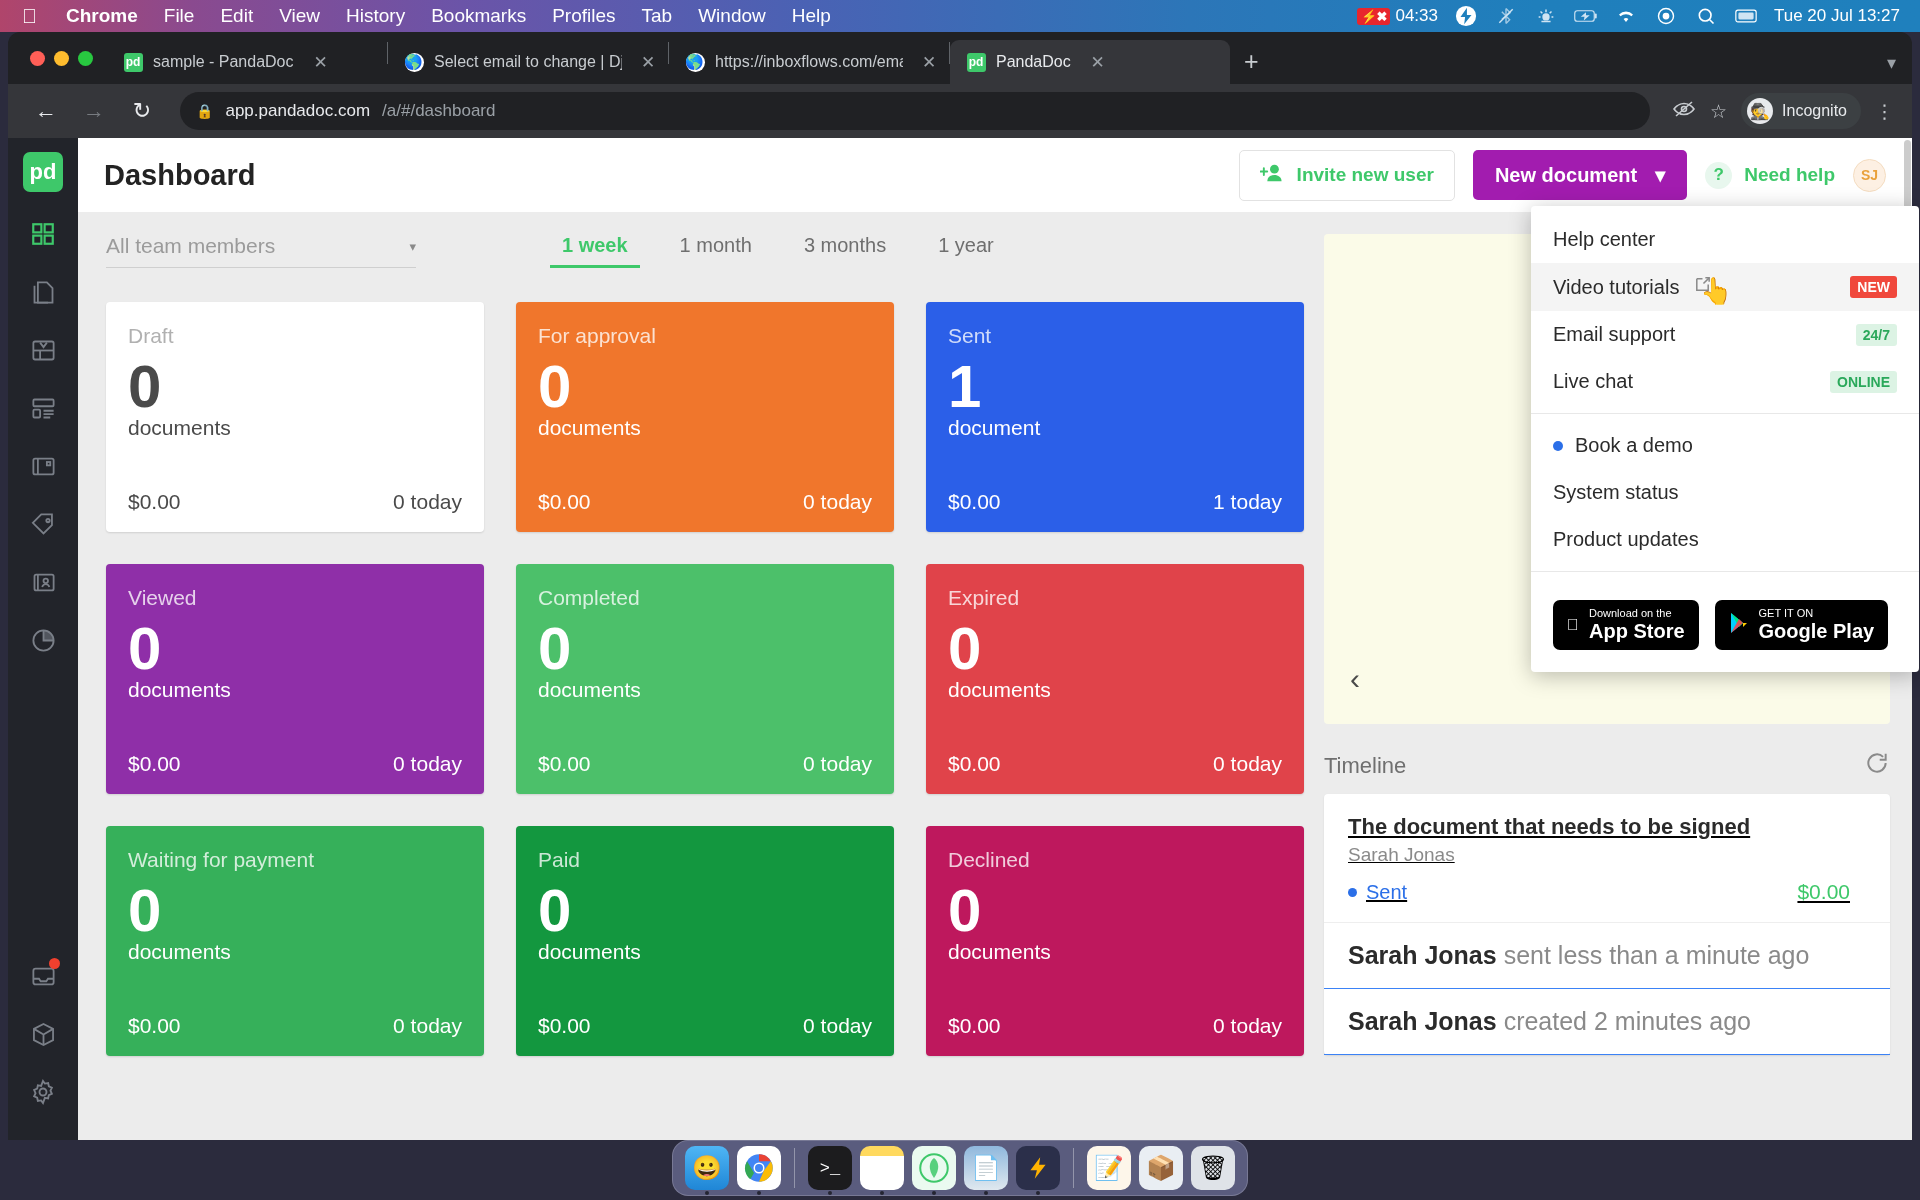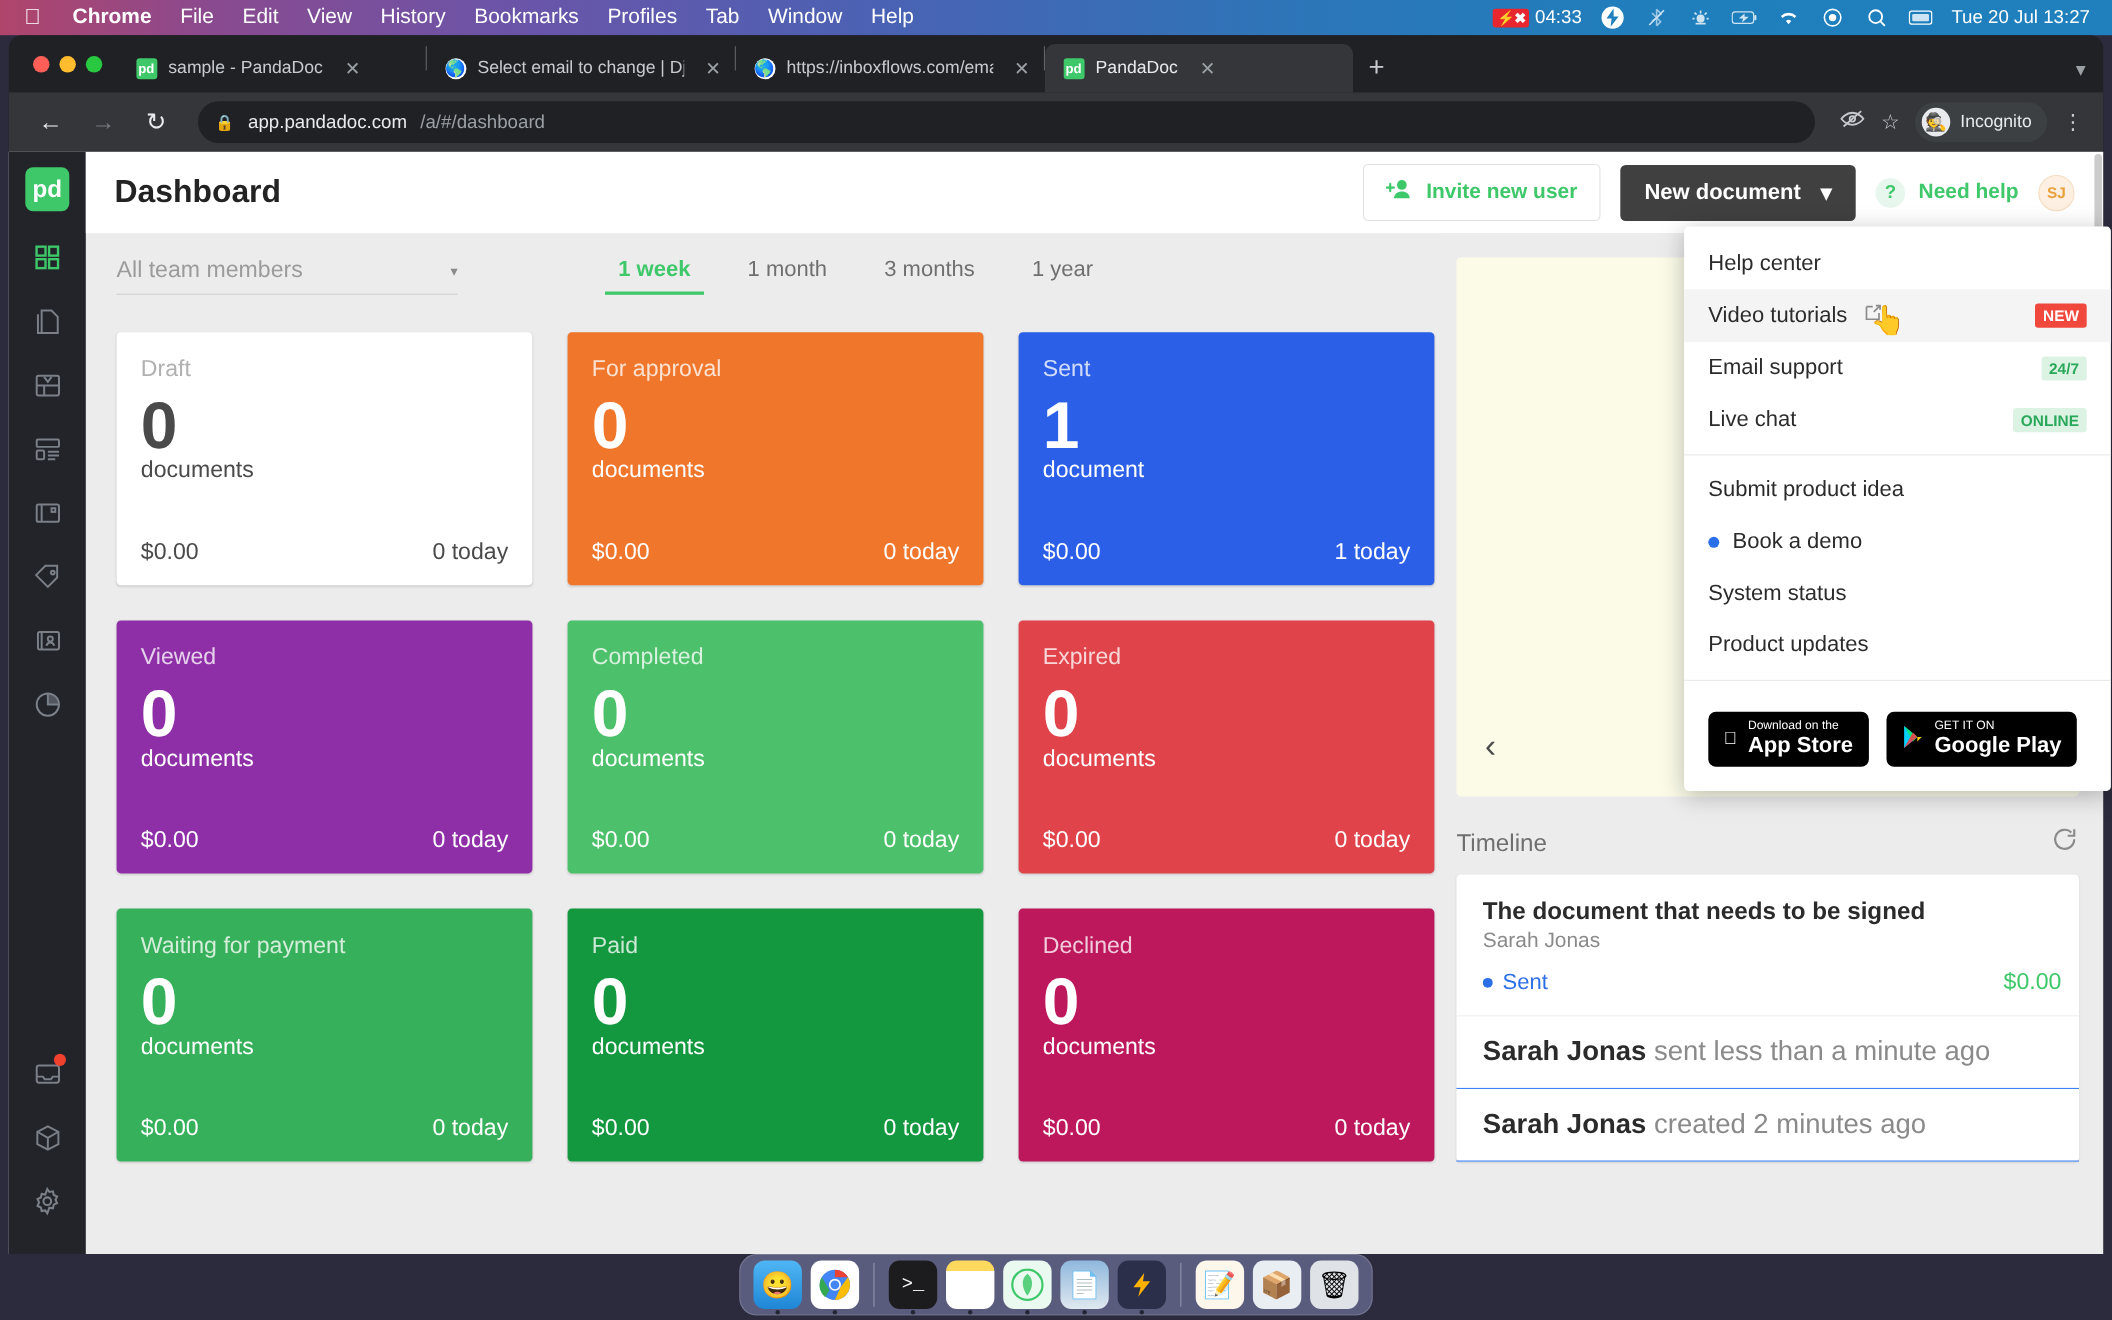--- a/index.html
+++ b/index.html
@@ -96,21 +96,21 @@
   
   .appheader { position: absolute; left: 70px; top: 0; right: 0; height: 74px;
                background: #fff; display: flex; align-items: center; padding: 0 26px; }
   .page-title { font-size: 29px; font-weight: bold; color: #232323; }
   .hdr-right { margin-left: auto; display: flex; align-items: center; gap: 18px; }
   .btn-invite {
     display: flex; align-items: center; gap: 12px; background: #fff; color: #3ec86a;
     border: 1px solid #e2e2e2; border-radius: 5px; padding: 11px 20px; font-size: 19px; font-weight: bold;
   }
   .btn-new {
-    display: flex; align-items: center; gap: 18px; background: #404040; color: #fff;
+    display: flex; align-items: flex-end; gap: 18px; background: #a21caf; color: #fff;
     border-radius: 5px; padding: 13px 22px; font-size: 20px; font-weight: bold;
   }
   .btn-help { display: flex; align-items: center; gap: 12px; color: #3ec86a; font-size: 19px; font-weight: bold; }
   .help-q { width: 27px; height: 27px; border-radius: 50%; background: #e8f7ee; color: #3ec86a;
             display:flex; align-items:center; justify-content:center; font-size: 17px; font-weight: bold; }
   .avatar { width: 33px; height: 33px; border-radius: 50%; background: #fdf0e3; color: #e9a13b;
             display:flex; align-items:center; justify-content:center; font-size: 14px; font-weight: bold;
             border: 1px solid #f4dcc0; }
 
   
@@ -143,21 +143,21 @@
   
   .promo { height: 490px; background: #fbfbe8; border-radius: 4px; position: relative;
            display: flex; align-items: center; justify-content: center; overflow: hidden; }
   .promo-text { text-align: center; font-size: 24px; color: #2b2b2b; line-height: 1.5; padding: 0 40px; }
   .promo-arrow { position: absolute; left: 26px; bottom: 28px; font-size: 30px; color: #4a4a4a; }
 
   .tl-head { display: flex; align-items: center; margin-top: 26px; margin-bottom: 12px; }
   .tl-title { font-size: 22px; color: #6f6f6f; }
   .tl-refresh { margin-left: auto; color: #8a8a8a; font-size: 24px; }
   .tl-card { background: #fff; border-radius: 4px; box-shadow: 0 1px 2px rgba(0,0,0,.1); }
-  .tl-doc { padding: 20px 16px 18px 24px; border-bottom: 1px solid #eee; }
+  .tl-doc { padding: 20px 40px 18px 24px; border-bottom: 1px solid #eee; text-decoration: underline; }
   .tl-doc-title { font-size: 22px; font-weight: bold; color: #2b2b2b; }
   .tl-doc-user { font-size: 19px; color: #8a8a8a; margin-top: 4px; }
   .tl-status-row { display: flex; align-items: center; margin-top: 14px; }
   .tl-status { font-size: 20px; color: #2b6fe8; display: flex; align-items: center; gap: 9px; }
   .bluedot { width: 9px; height: 9px; border-radius: 50%; background: #2b6fe8; display: inline-block; }
   .tl-amount { margin-left: auto; font-size: 21px; color: #3ec86a; }
   .tl-row { padding: 18px 24px; font-size: 25px; color: #8a8a8a; border-bottom: 1px solid #3b82f6; }
   .tl-row b { color: #2b2b2b; }
 
   
@@ -621,23 +621,20 @@
     <div class="hm-item">
       <span>Email support</span>
       <span class="hm-badge b-247">24/7</span>
     </div>
     <div class="hm-item">
       <span>Live chat</span>
       <span class="hm-badge b-online">ONLINE</span>
     </div>
     <div class="hm-sep"></div>
     <div class="hm-item">
-      <span>Submit product idea</span>
-    </div>
-    <div class="hm-item">
       <span class="hm-dot"></span>
       <span>Book a demo</span>
     </div>
     <div class="hm-item">
       <span>System status</span>
     </div>
     <div class="hm-item">
       <span>Product updates</span>
     </div>
     <div class="hm-sep"></div>

